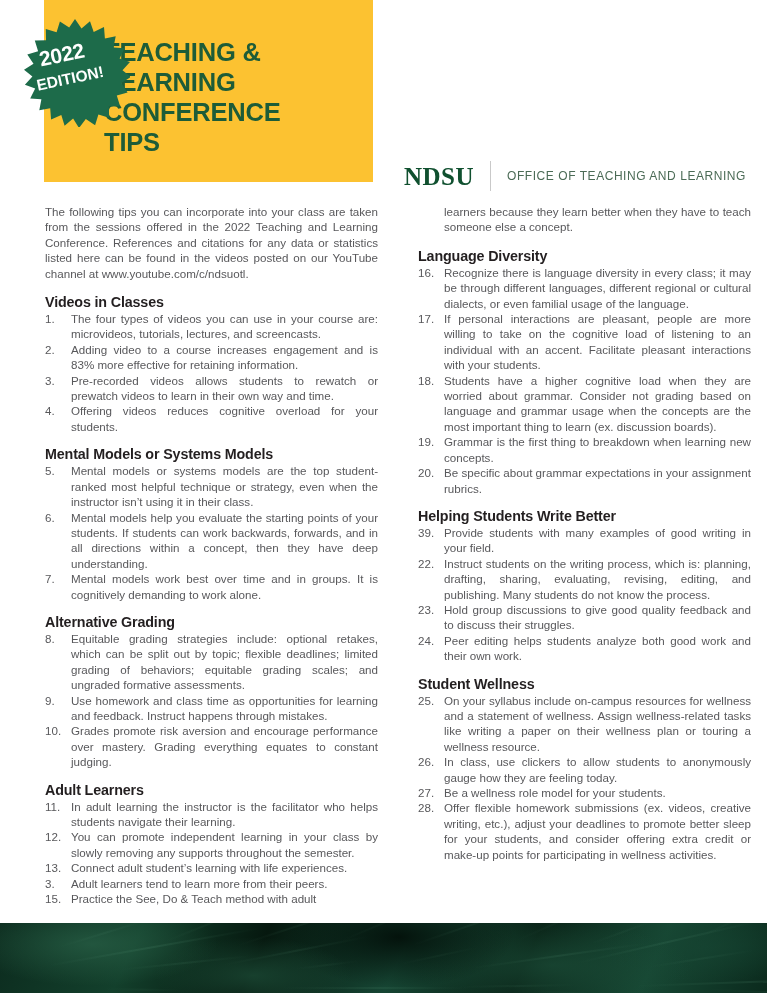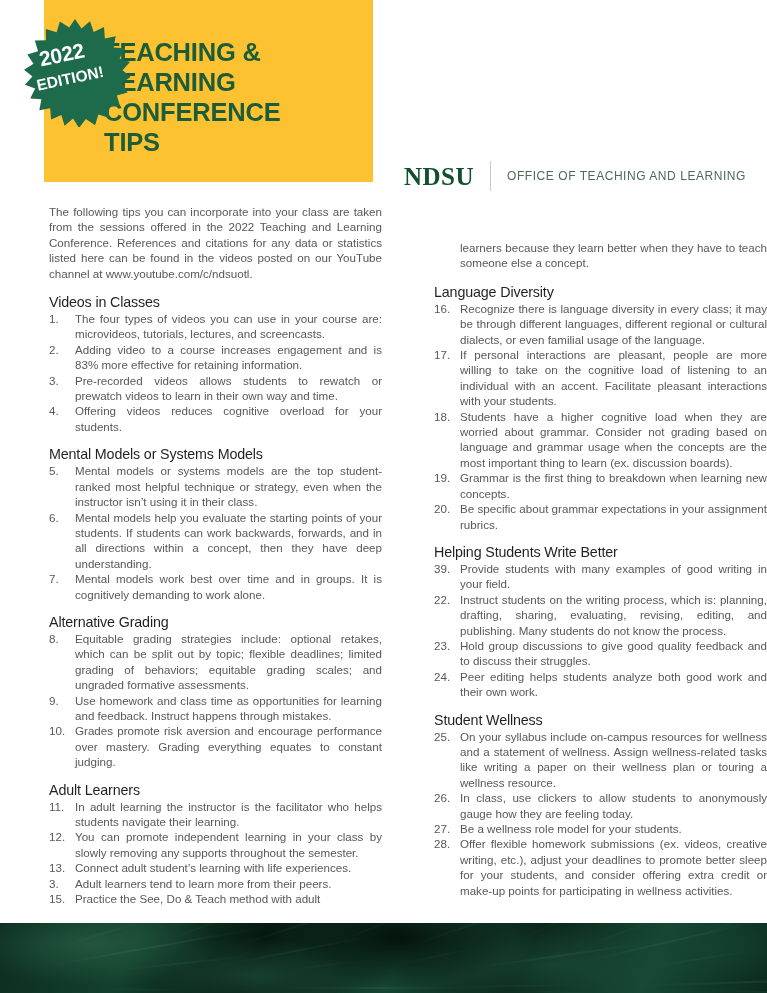--- a/index.html
+++ b/index.html
@@ -63,45 +63,44 @@
     font-size: 12px;
     color: #4b6b56;
     letter-spacing: 0.55px;
     white-space: nowrap;
   }
 
   
   .content {
     position: absolute; left: 0; top: 204px; width: 767px;
     display: flex;
-    gap: 12px;
-    justify-content: flex-end;
+    gap: 0;
   }
   .col { width: 333px; }
   .col-left { margin-left: 45px; }
-  .col-right { margin-left: 40px; margin-top: 36px; }
+  .col-right { margin-left: 40px; }
 
   .intro {
     font-size: 11.6px;
     line-height: 15.4px;
     color: #58585b;
     text-align: justify;
     margin-bottom: 13px;
   }
   .continued {
     font-size: 11.6px;
     line-height: 15.4px;
     color: #58585b;
     text-align: justify;
     margin: 0 0 13px 26px;
   }
 
   h2.section-heading {
     font-size: 14.3px;
-    font-weight: normal;
+    font-weight: bold;
     color: #231f20;
     letter-spacing: -0.15px;
     margin: 0 0 1px 0;
   }
   .tips { list-style: none; margin: 0 0 12px 0; padding: 0; }
   .tip {
     display: flex;
     font-size: 11.6px;
     line-height: 15.4px;
     color: #58585b;

